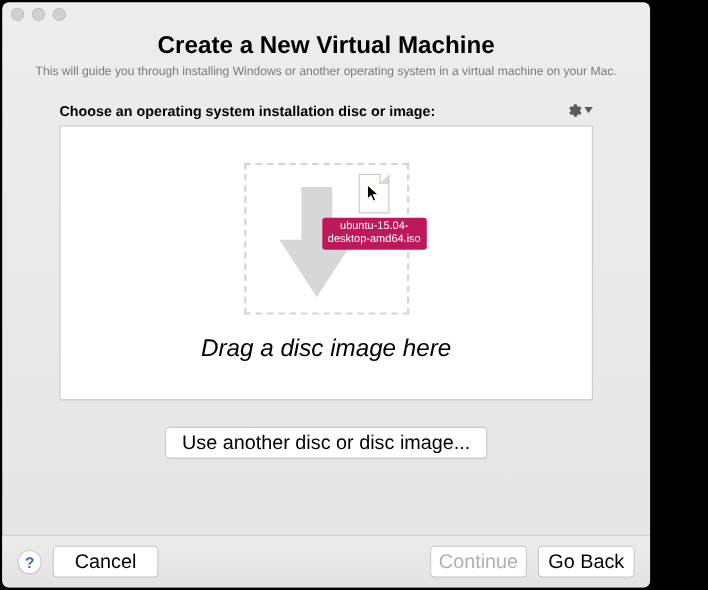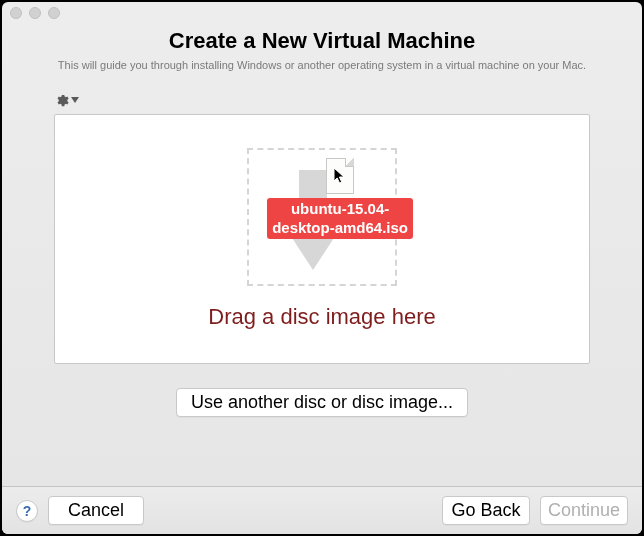--- a/index.html
+++ b/index.html
@@ -4,21 +4,21 @@
   <style>
     * { box-sizing: border-box; margin: 0; padding: 0; }
     body {
       width: 644px;
       height: 536px;
       font-family: -apple-system, "Helvetica Neue", Helvetica, Arial, sans-serif;
       background: #000;
       overflow: hidden;
     }
     .window {
-      width: 640px;
+      width: 589px;
       height: 532px;
       margin: 2px;
       background: linear-gradient(to bottom, #ededed 0%, #e5e5e5 100%);
       border-radius: 6px;
       display: flex;
       flex-direction: column;
       position: relative;
     }
     .titlebar {
       height: 22px;
@@ -124,36 +124,37 @@
       width: 8px;
       height: 8px;
       background: linear-gradient(135deg, #fdfdfb 50%, #d8d8d6 50%);
       border-left: 1px solid #c8c8c6;
       border-bottom: 1px solid #c8c8c6;
     }
     .file-cursor {
       position: absolute;
     }
     .file-label {
-      background: #ef4444;
+      background: #be185d;
       color: #fff;
-      font-size: 15px;
-      font-weight: 700;
+      font-size: 10px;
+      font-weight: 400;
       text-align: center;
       padding: 2px 5px;
       border-radius: 3px;
       margin-top: 4px;
       line-height: 1.25;
       white-space: pre-line;
     }
     .drag-text {
       font-size: 22px;
-      color: #7f1d1d;
+      color: #000000;
       margin-top: 18px;
       font-weight: 400;
+      font-style: italic;
     }
     .use-another-row {
       text-align: center;
       margin-top: 24px;
     }
     .btn {
       display: inline-block;
       background: #fff;
       border: 1px solid #c9c9c9;
       border-radius: 4px;
@@ -208,20 +209,21 @@
   </div>
 
   <div class="header">
     <h1>Create a New Virtual Machine</h1>
     <p>This will guide you through installing Windows or another operating system in a virtual machine on your Mac.</p>
   </div>
 
   <div class="content">
 
     <div class="section-label-row">
+      <div class="section-label">Choose an operating system installation disc or image:</div>
       <div class="gear-btn">
         <svg width="15" height="15" viewBox="0 0 24 24" fill="#5a5a5a">
           <path d="M12 8a4 4 0 100 8 4 4 0 000-8zm9.4 4a7.6 7.6 0 00-.1-1.2l2.1-1.6-2-3.5-2.5 1a7.7 7.7 0 00-2-1.2L16.5 3h-4l-.4 2.5a7.7 7.7 0 00-2 1.2l-2.5-1-2 3.5 2.1 1.6A7.6 7.6 0 007.6 12c0 .4 0 .8.1 1.2l-2.1 1.6 2 3.5 2.5-1c.6.5 1.3.9 2 1.2L12.5 21h4l.4-2.5c.7-.3 1.4-.7 2-1.2l2.5 1 2-3.5-2.1-1.6c.1-.4.1-.8.1-1.2z"></path>
         </svg>
         <svg width="8" height="6" viewBox="0 0 8 6" fill="#5a5a5a">
           <path d="M0 0h8L4 6z"></path>
         </svg>
       </div>
     </div>
 
@@ -248,17 +250,17 @@
     </div>
 
   </div>
 
   <div class="footer">
     <div class="help-btn">
       <span>?</span>
     </div>
     <span class="btn cancel">Cancel</span>
     <div class="spacer"></div>
+    <span class="btn disabled">Continue</span>
     <span class="btn">Go Back</span>
-    <span class="btn disabled">Continue</span>
   </div>
 
 </div>
 
 </body></html>

